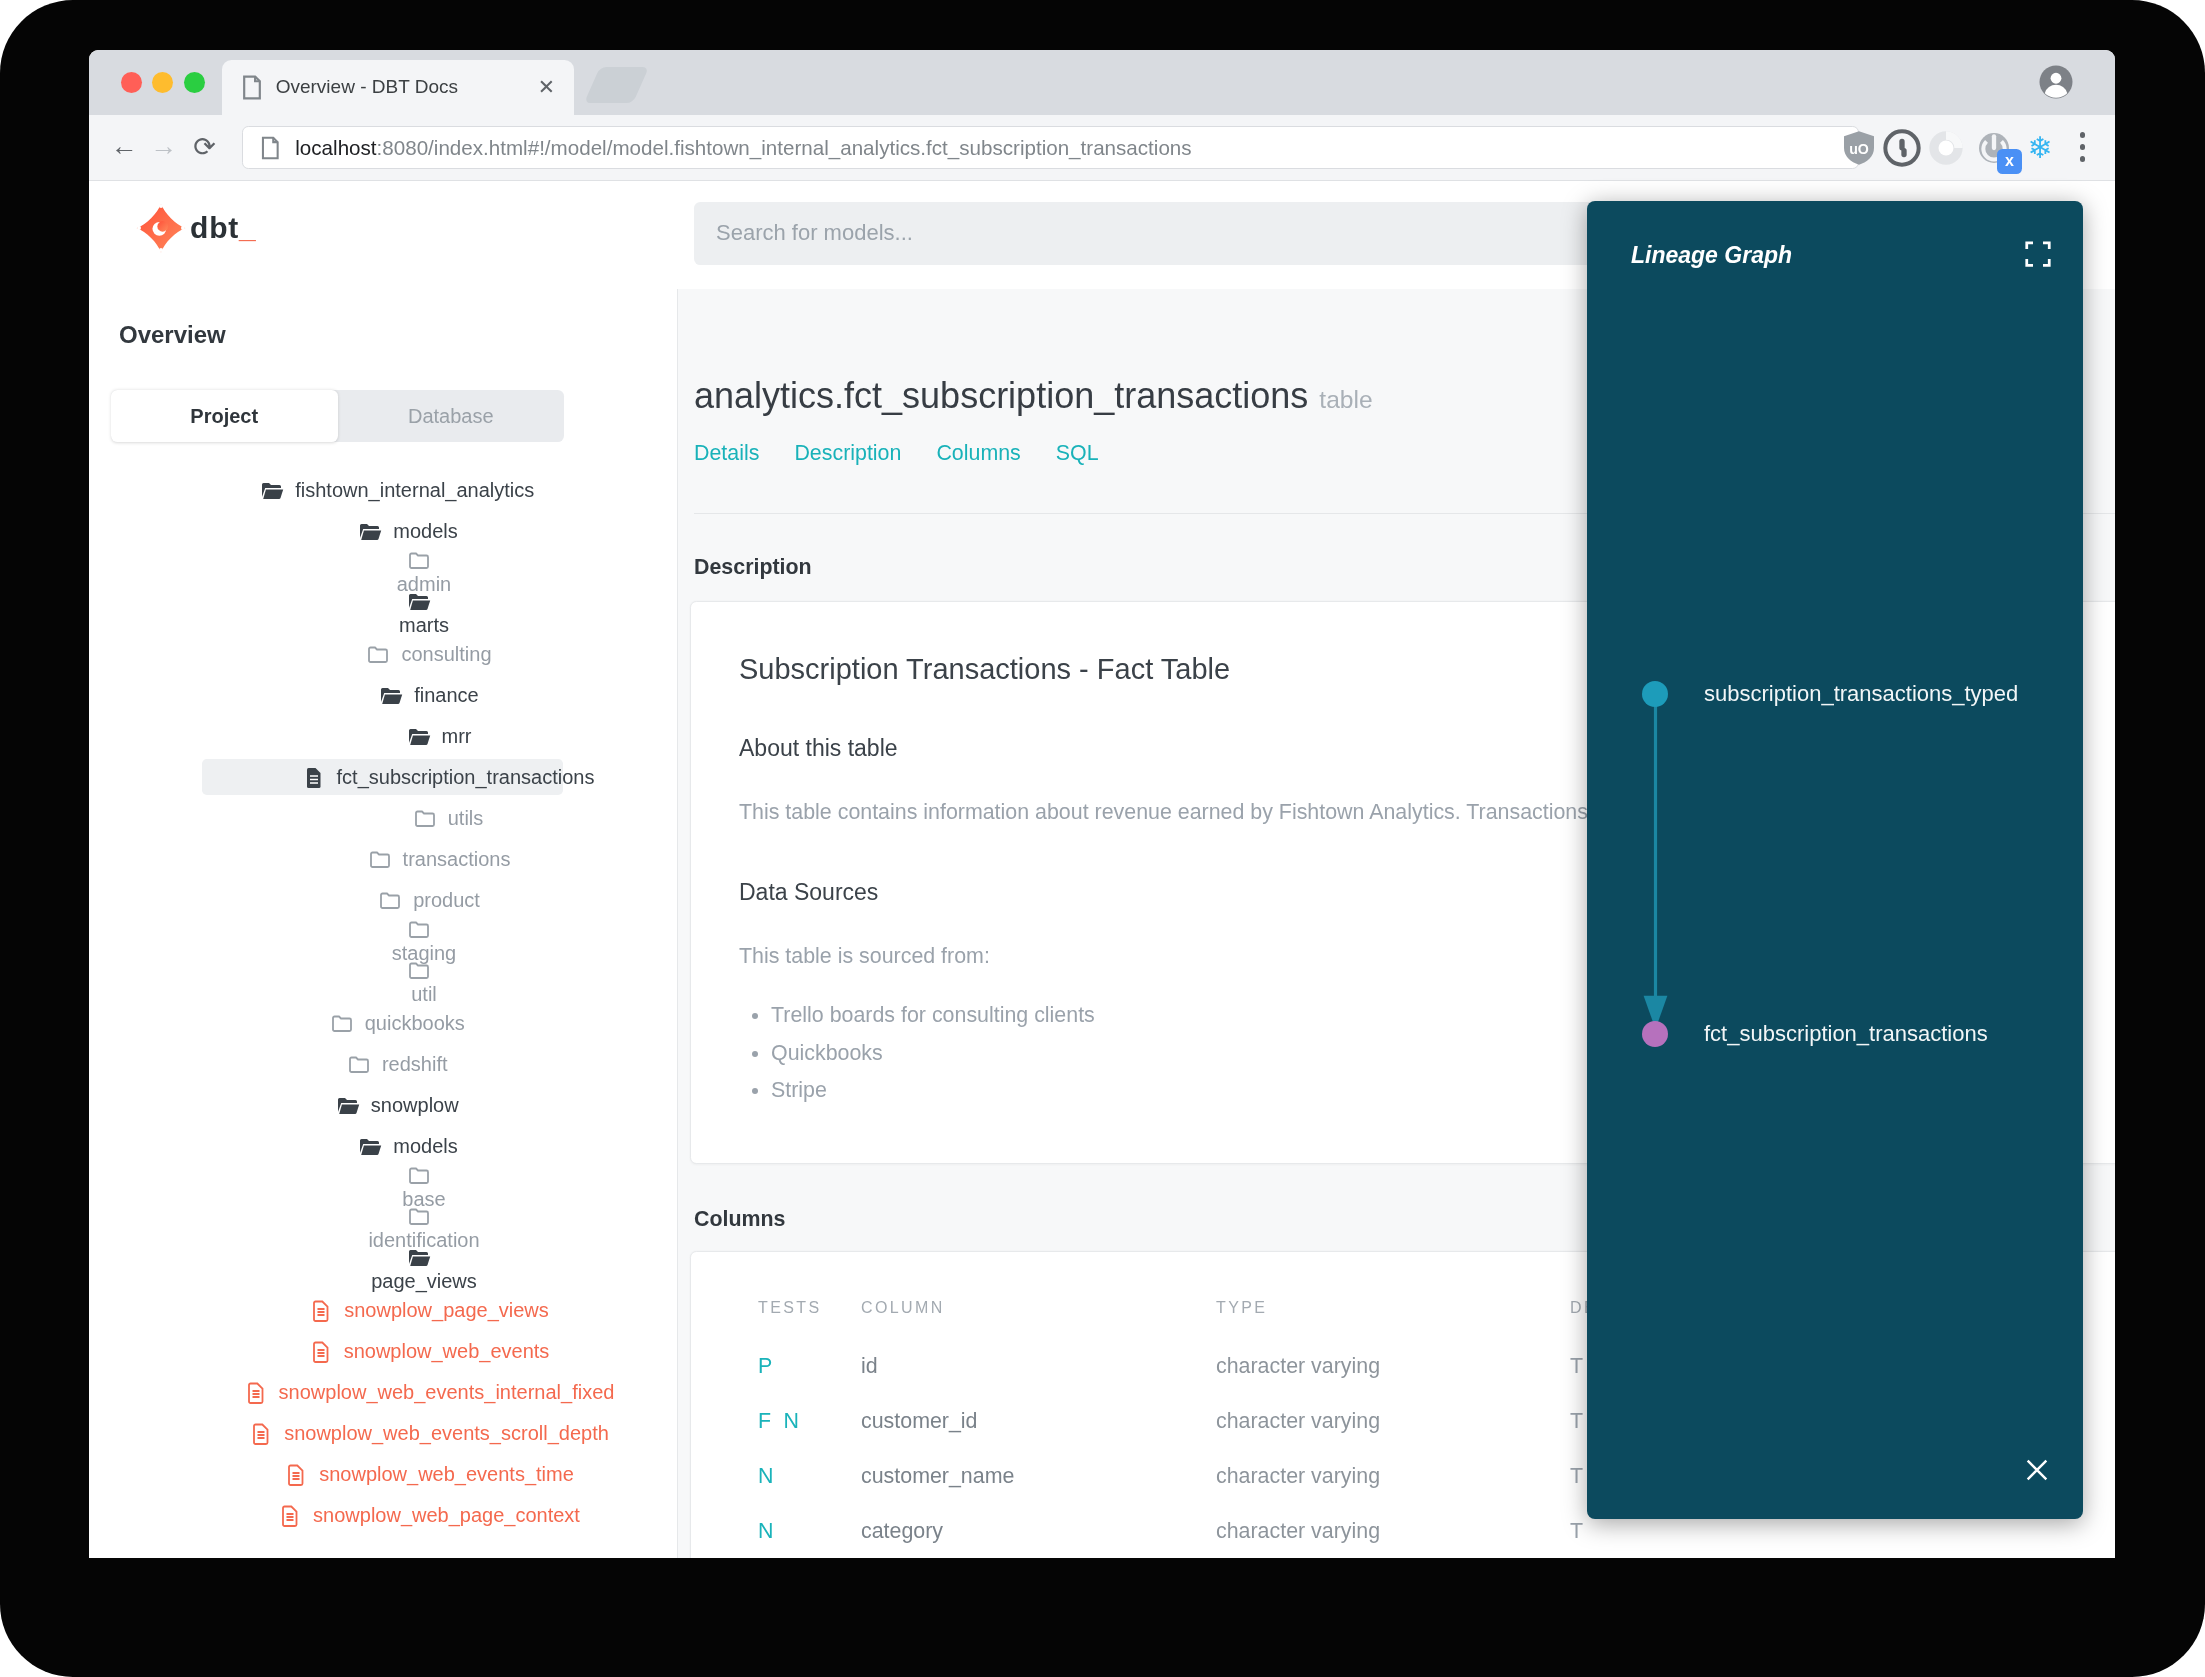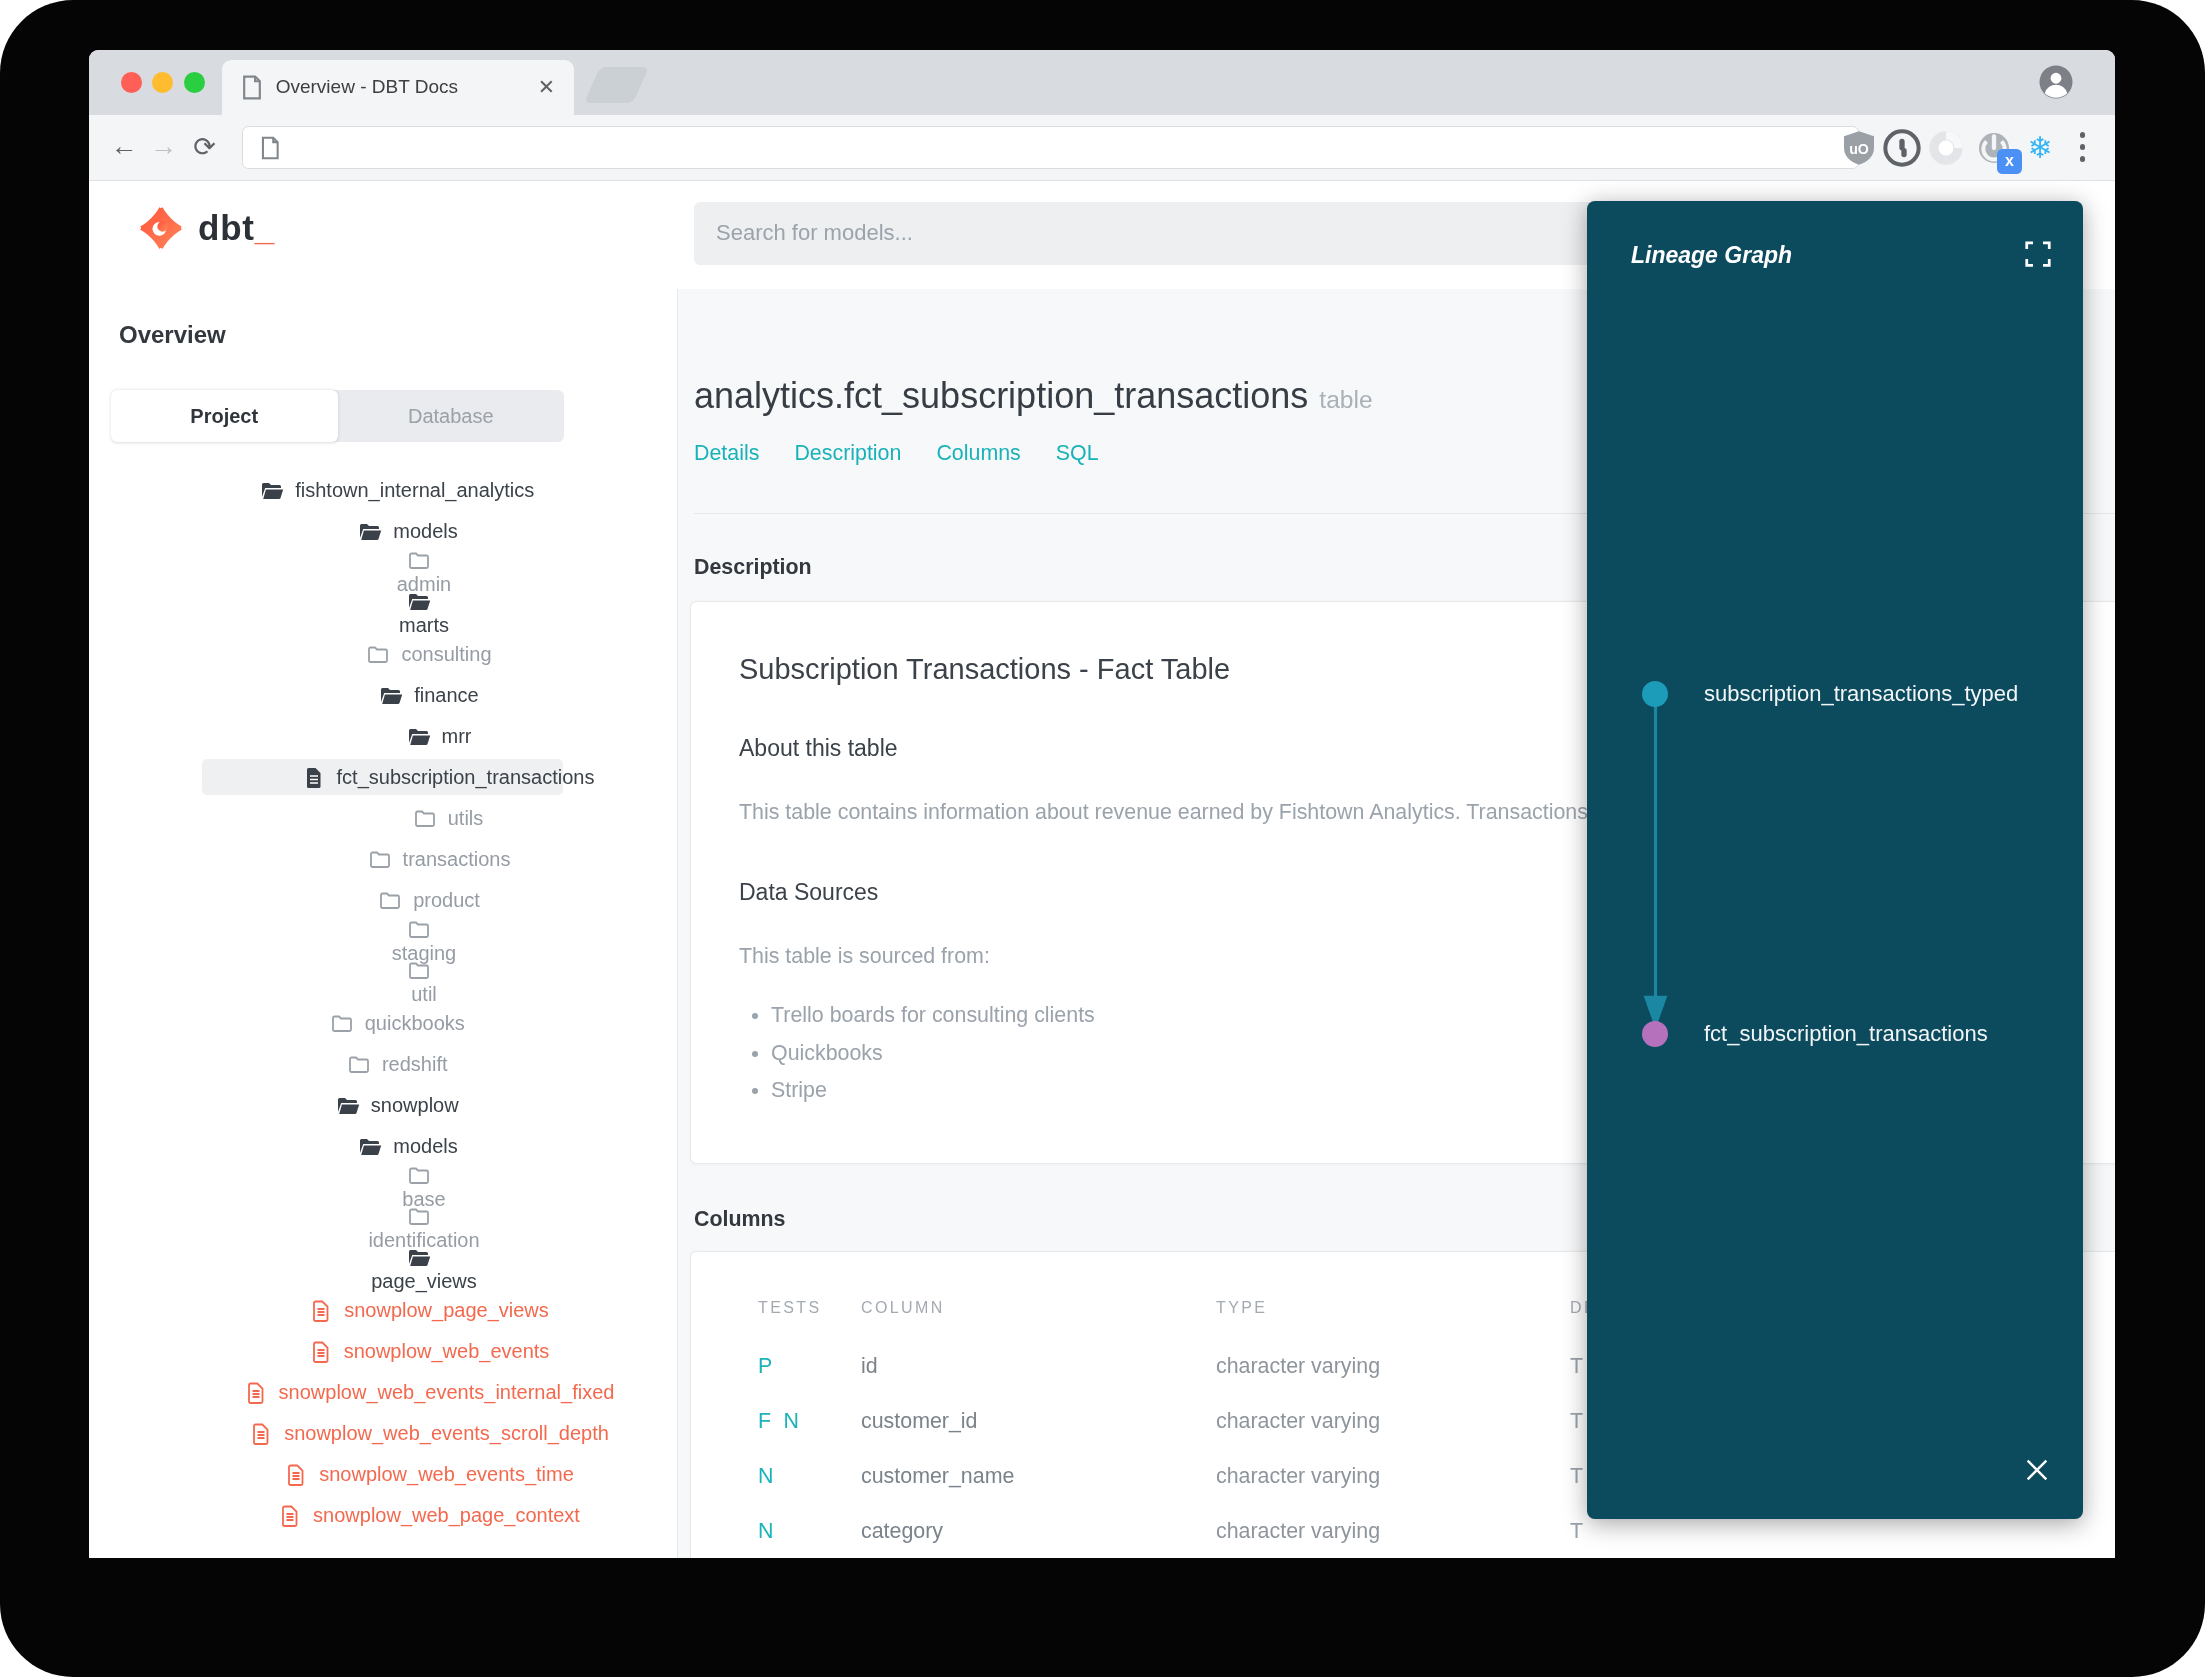--- a/index.html
+++ b/index.html
@@ -45,21 +45,21 @@
              background: #4a90f5; border-radius: 5.5px; color: #fff; font-size: 16px; font-weight: bold;
              display: flex; align-items: center; justify-content: center; }
   .snow { font-size: 30px; color: #35b5f2; line-height: 40px; text-align: center; width: 40px; }
   .dots { display: flex; flex-direction: column; gap: 6.3px; align-items: center; padding-top: 4.8px; }
   .dots i { width: 5.5px; height: 5.5px; border-radius: 50%; background: #5f6368; }
 
   
   .appheader { position: absolute; left: 0; top: 131px; width: 100%; height: 109px;
                background: #fff; border-bottom: 0.8px solid #e4e6e9; }
   .logo { position: absolute; left: 46px; top: 20.6px; display: flex; align-items: center; }
-  .logo-text { margin-left: 11px; font-size: 35px; font-weight: bold; color: #2b3136; letter-spacing: 0.8px; }
+  .logo-text { margin-left: 3px; font-size: 30px; font-weight: bold; color: #2b3136; letter-spacing: 0.8px; }
   .logo-text em { font-style: normal; color: #f4694e; }
   .searchbar { position: absolute; left: 605px; top: 20.6px; width: 1379px; height: 63px;
                background: #edeff1; border-radius: 6.3px; display: flex; align-items: center; }
   .searchbar span { margin-left: 22px; font-size: 22px; color: #9ba3ab; }
 
   
   .sidebar { position: absolute; left: 0; top: 239px; width: 589px; bottom: 0;
              background: #fff; border-right: 0.8px solid #e6e8ea; }
   .sb-title { position: absolute; left: 30px; top: 32px; font-size: 24px; font-weight: bold; color: #32383e; }
   .seg { position: absolute; left: 22px; top: 101px; width: 453px; height: 52px;
@@ -157,20 +157,21 @@
     <span class="navbtn back">←</span>
     <span class="navbtn fwd">→</span>
     <span class="navbtn reload">⟳</span>
     <div class="urlbar">
       <span class="doc-ico">
         <svg width="20.6" height="24" viewBox="0 0 14 16">
             <path d="M2 1h7l3 3v11H2z" fill="none" stroke="#80868b" stroke-width="1.4"></path>
             <path d="M9 1v3h3" fill="none" stroke="#80868b" stroke-width="1.4"></path>
           </svg>
       </span>
+      <span class="url-text"><span class="host">localhost</span><span class="rest">:8080/index.html#!/model/model.fishtown_internal_analytics.fct_subscription_transactions</span></span>
     </div>
     <span class="ext" style="right: 236px;">
       <svg width="40" height="40" viewBox="0 0 24 24">
           <path d="M12 2l9 3v7c0 5-4 8.5-9 10-5-1.5-9-5-9-10V5z" fill="#9aa0a6"></path>
           <text x="12" y="15.5" font-size="8.5" font-weight="bold" fill="#fff" text-anchor="middle" font-family="Liberation Sans, sans-serif">uO</text>
         </svg>
     </span>
     <span class="ext" style="right: 193px;">
       <svg width="40" height="40" viewBox="0 0 24 24">
           <circle cx="12" cy="12" r="10" fill="none" stroke="#5f6368" stroke-width="2.4"></circle>

